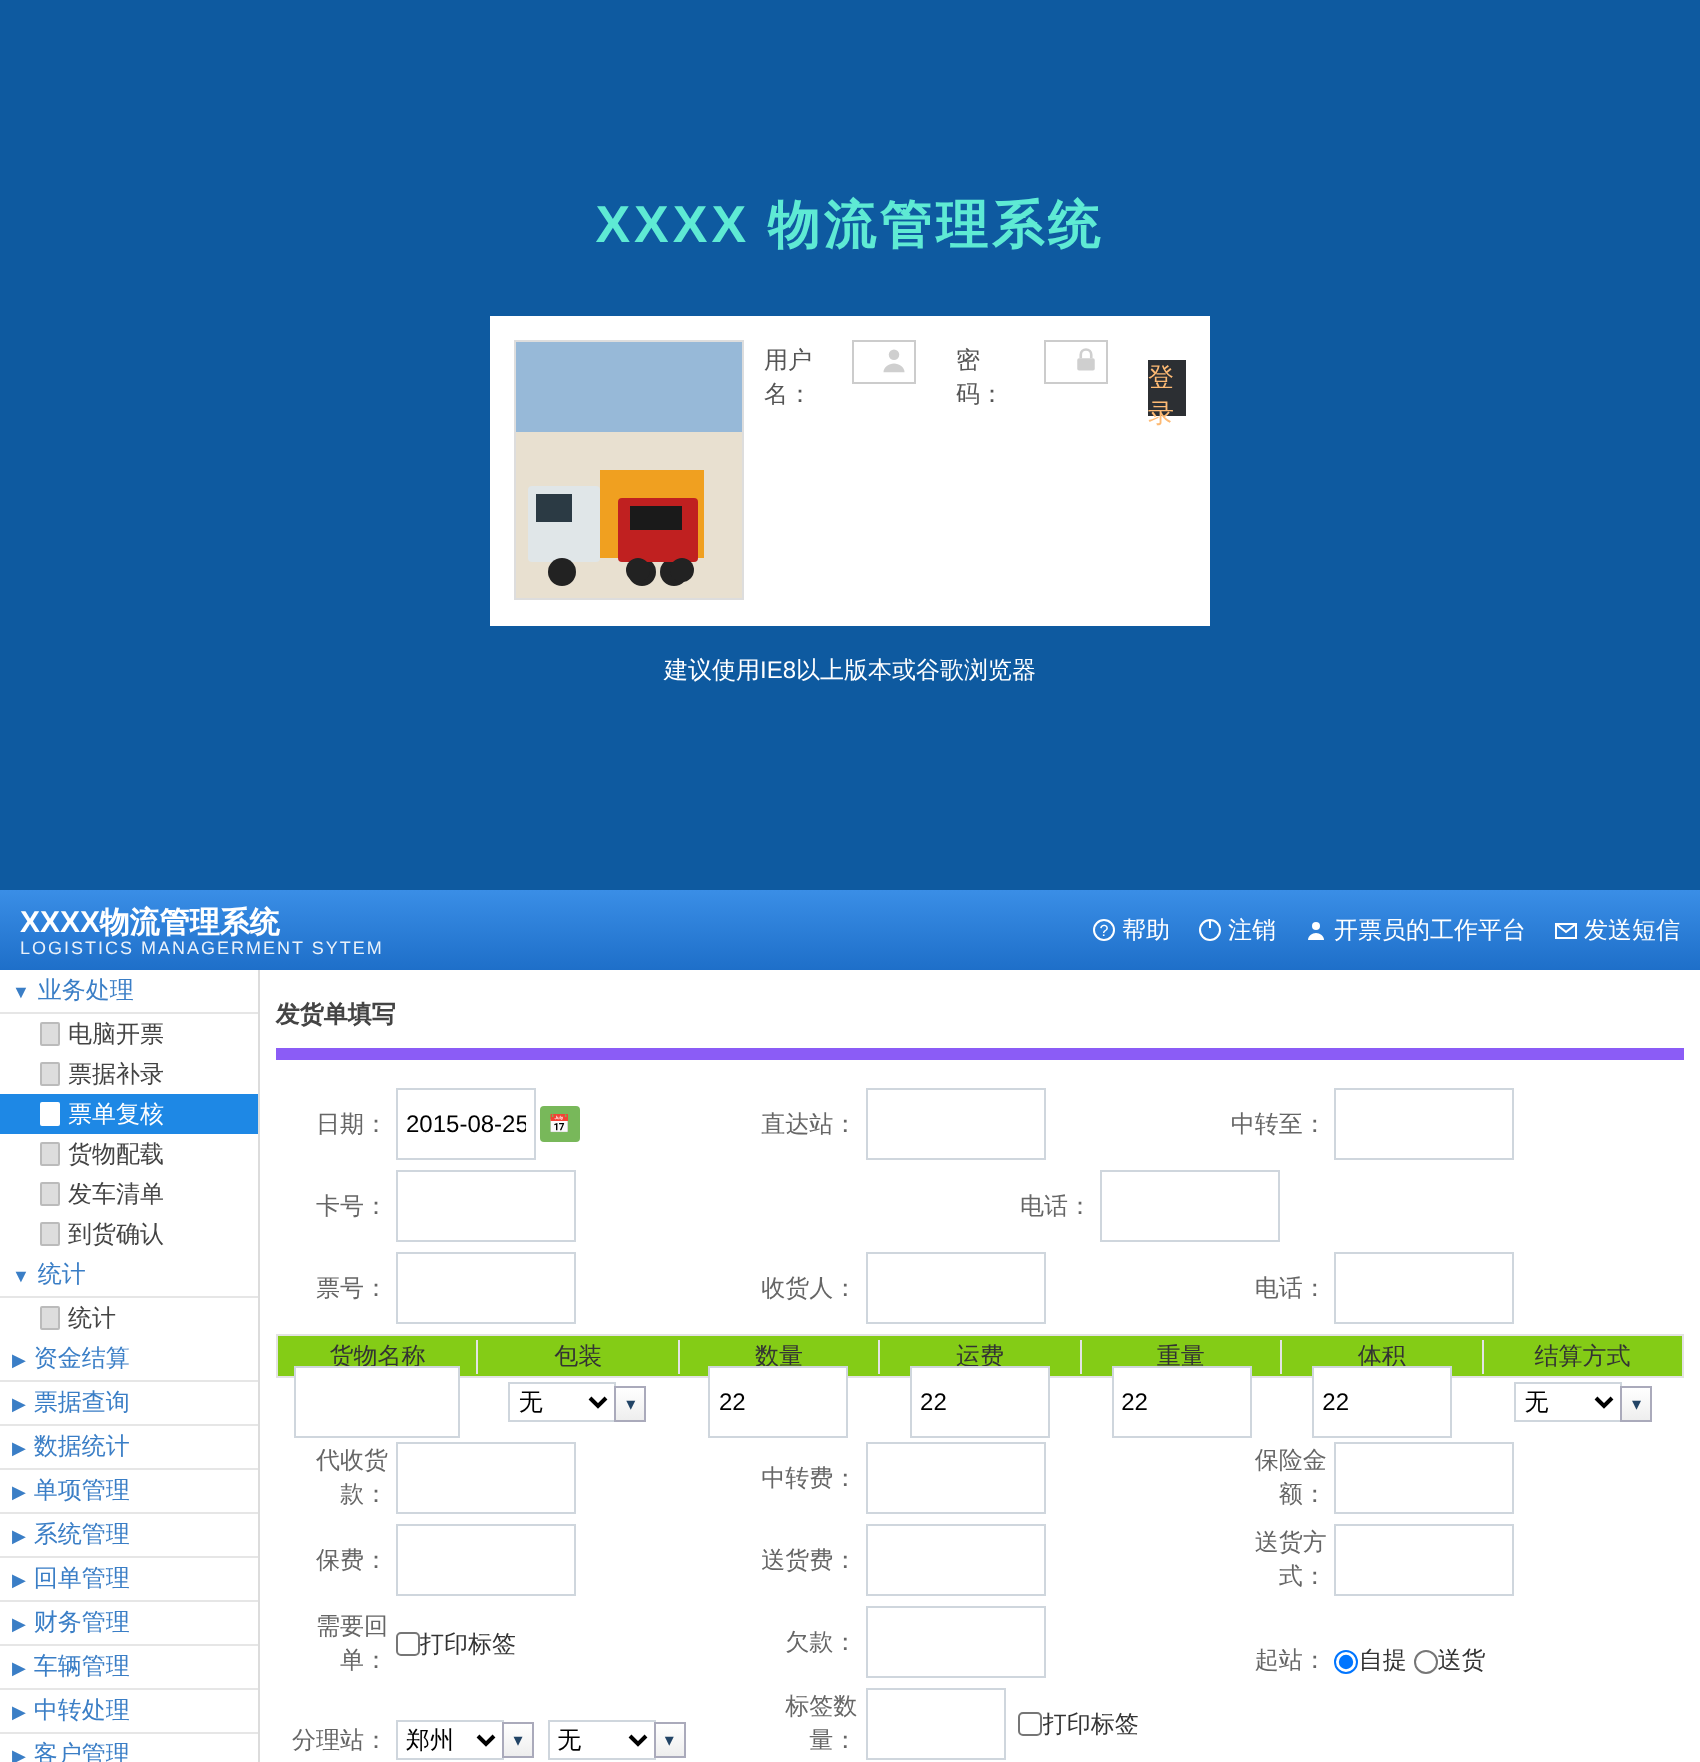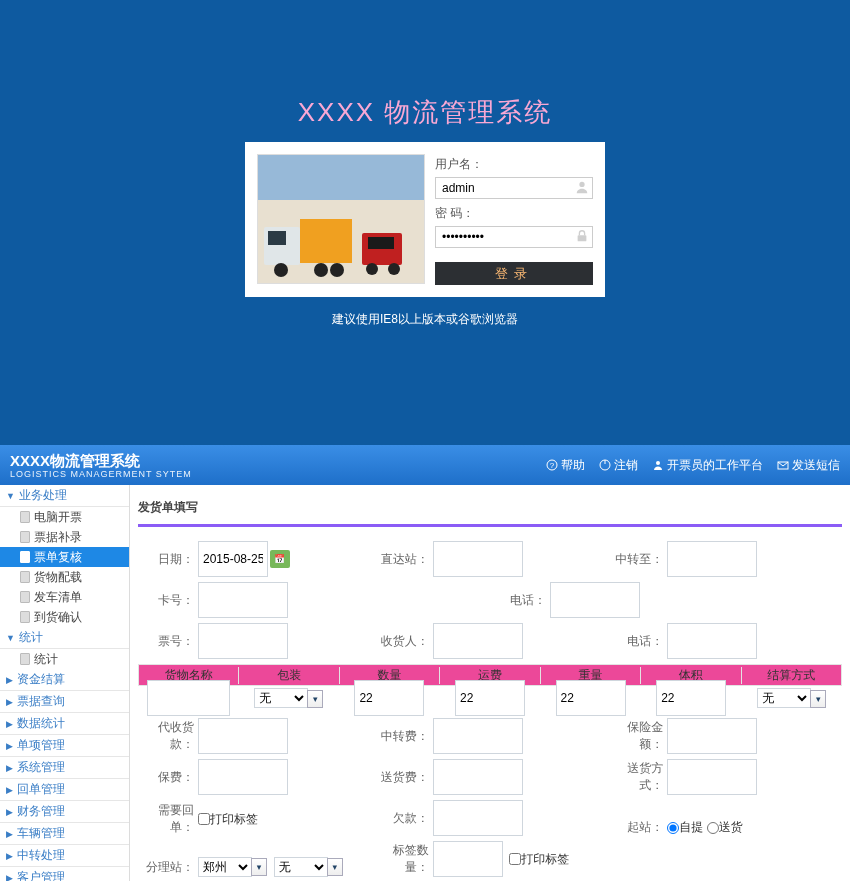--- a/index.html
+++ b/index.html
@@ -1,33 +1,33 @@
 <!DOCTYPE html>
 <html><head>
 <meta charset="utf-8">
 <style>
 *{box-sizing:border-box;margin:0;padding:0;font-family:"Microsoft YaHei",Arial,sans-serif}
 body{font-size:12px;color:#333}
 
 .login-wrap{background:#0e5aa0;height:445px;width:850px;display:flex;flex-direction:column;align-items:center;padding-top:95px}
-.login-title{color:#f9a8d4;font-size:26px;font-weight:400;letter-spacing:2px;margin-bottom:12px}
+.login-title{color:#5eead4;font-size:26px;font-weight:700;letter-spacing:2px;margin-bottom:28px}
 .login-panel{background:#fff;width:360px;height:155px;display:flex;padding:12px;gap:10px}
 .login-img{width:168px;height:130px;background:linear-gradient(to bottom,#97b9d8 0%,#97b9d8 35%,#e8e0d0 35%,#e8e0d0 100%);border:1px solid #ddd;position:relative;overflow:hidden}
 .truck-a{position:absolute;bottom:6px;left:6px;width:90px;height:70px}
 .truck-a .cab{width:36px;height:38px;background:#e0e6e8;position:absolute;bottom:12px;left:0;border-radius:2px}
 .truck-a .cab::after{content:"";position:absolute;top:4px;left:4px;width:18px;height:14px;background:#2b3a44}
 .truck-a .box{width:52px;height:44px;background:#f0a020;position:absolute;bottom:14px;left:36px}
 .truck-a .wheel{width:14px;height:14px;border-radius:50%;background:#222;position:absolute;bottom:0}
 .truck-a .w1{left:10px}.truck-a .w2{left:50px}.truck-a .w3{left:66px}
 .truck-b{position:absolute;bottom:8px;right:0;width:70px;height:60px}
 .truck-b .cab{width:40px;height:32px;background:#c02020;position:absolute;bottom:10px;left:8px;border-radius:2px}
 .truck-b .cab::after{content:"";position:absolute;top:4px;left:6px;width:26px;height:12px;background:#1a1a1a}
 .truck-b .wheel{width:12px;height:12px;border-radius:50%;background:#222;position:absolute;bottom:0}
 .truck-b .w1{left:12px}.truck-b .w2{left:34px}
-.login-form{flex:1;display:flex;flex-direction:column;gap:4px}
+.login-form{flex:1;display:flex;gap:20px}
 .f-lbl{font-size:12px;color:#555;margin-top:2px}
 .f-row{position:relative}
 .f-row input{width:100%;height:22px;padding:0 24px 0 6px;border:1px solid #ccc;font-size:12px}
 .f-row .ic{position:absolute;right:4px;top:3px;width:14px;height:14px;opacity:.4}
 .login-btn{margin-top:10px;height:28px;background:#2c2f33;color:#fdba74;border:none;font-size:13px;letter-spacing:6px;cursor:pointer}
 .login-tip{color:#fff;font-size:12px;margin-top:14px}
 
 .admin-wrap{width:850px;background:#fff}
 .hdr{height:40px;background:linear-gradient(to bottom,#3a8ee6,#1e6fc9);display:flex;align-items:center;padding:0 10px;color:#fff}
 .hdr-title{font-size:15px;font-weight:bold}
@@ -42,30 +42,30 @@
 .sdb .grp.h{border-bottom:1px solid #e6e6e6}
 .sdb .grp .caret{font-size:9px;color:#3a7ec6}
 .sdb .item{height:20px;padding-left:20px;display:flex;align-items:center;gap:4px;font-size:12px;color:#444;cursor:pointer}
 .sdb .item.active{background:#1e88e5;color:#fff}
 .sdb .item .fic{width:10px;height:12px;background:#ddd;border:1px solid #bbb;border-radius:1px}
 .sdb .item.active .fic{background:#fff;border-color:#fff}
 
 .main{flex:1;padding:6px 8px 20px;background:#fff;min-height:432px}
 .crumb{font-size:12px;color:#666;padding:4px 0;border-bottom:1px solid #e6e6e6}
 .crumb a{color:#2e7cc6;text-decoration:none}
-.sect{font-size:12px;color:#444;padding:8px 0;border-bottom:3px solid #8b5cf6;margin-bottom:14px;font-weight:bold}
+.sect{font-size:12px;color:#444;padding:8px 0;border-bottom:6px solid #8b5cf6;margin-bottom:14px;font-weight:bold}
 .tbl{width:100%}
 .rw{display:flex;align-items:flex-end;margin-bottom:5px}
 .cell{display:flex;align-items:center;flex:1}
 .lbl{width:60px;text-align:right;font-size:12px;color:#666;padding-right:4px}
 .inp{height:36px;border:1px solid #cfd6dd;padding:12px 4px;font-size:12px;width:90px}
 .inp-s{width:70px}
 .inp-l{flex:1;max-width:430px}
 .date-ic{display:inline-flex;width:20px;height:18px;background:#78b85a;color:#fff;align-items:center;justify-content:center;font-size:9px;border-radius:2px;margin-left:2px}
-.thead{display:flex;background:#ec4899;border:1px solid #e3e3e3;height:22px;align-items:center;margin-top:4px}
+.thead{display:flex;background:#84cc16;border:1px solid #e3e3e3;height:22px;align-items:center;margin-top:4px}
 .thead>div{flex:1;text-align:center;font-size:12px;border-right:1px solid #e3e3e3}
 .thead>div:last-child{border-right:none}
 .trow{display:flex;height:24px;align-items:center}
 .trow>div{flex:1;text-align:center;padding:0 4px}
 .sel{height:20px;border:1px solid #cfd6dd;font-size:12px;width:54px;background:#fff}
 .sel-arrow{background:linear-gradient(#fff,#eee);border:1px solid #aab;width:16px;height:18px;display:inline-flex;align-items:center;justify-content:center;color:#246;font-size:9px;margin-left:-1px}
 .chk{width:12px;height:12px;vertical-align:middle}
 .radio{width:12px;height:12px;vertical-align:middle}
 </style>
 </head>

